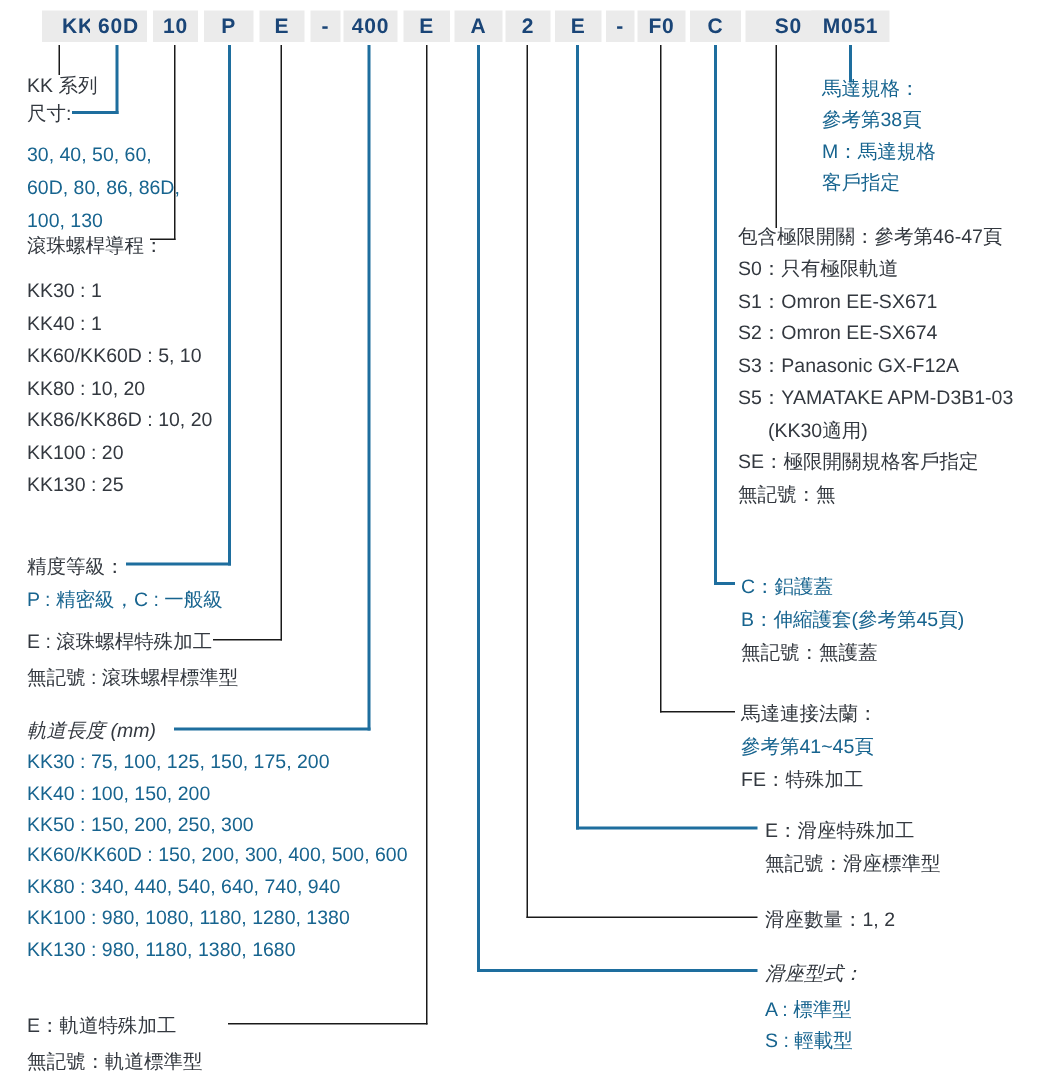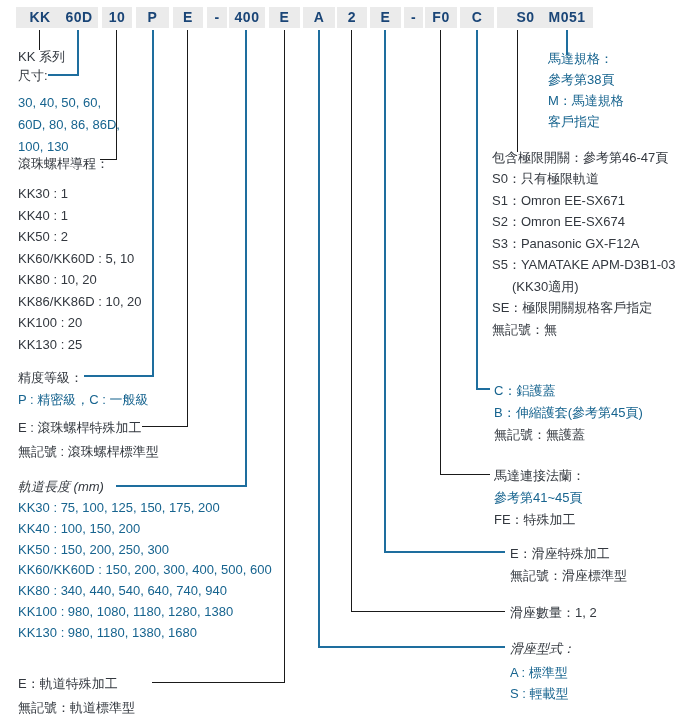--- a/index.html
+++ b/index.html
@@ -28,21 +28,21 @@
   .lh215 .row{height:21.5px;line-height:21.5px;}
   .lh208 .row{height:20.8px;line-height:20.8px;}
   .lh22 .row{height:22px;line-height:22px;}
   .indent{padding-left:20px;}
 </style>
 </head>
 <body>
 
 <div id="canvas">
 
-  <div class="seg" style="left:16px;width:48px;">KK</div>
+  <div class="seg" style="left:28px;width:48px;">KK</div>
   <div class="seg" style="left:60px;width:38px;">60D</div>
   <div class="seg" style="left:102px;width:30px;">10</div>
   <div class="seg" style="left:136px;width:33px;">P</div>
   <div class="seg" style="left:173px;width:30px;">E</div>
   <div class="seg" style="left:207px;width:20px;">-</div>
   <div class="seg" style="left:229px;width:36px;">400</div>
   <div class="seg" style="left:269px;width:31px;">E</div>
   <div class="seg" style="left:303px;width:32px;">A</div>
   <div class="seg" style="left:337px;width:30px;">2</div>
   <div class="seg" style="left:370px;width:31px;">E</div>
@@ -87,21 +87,20 @@
   <div class="txt blue lh22" style="left:18px;top:92px;">
     <div class="row">30, 40, 50, 60,</div>
     <div class="row">60D, 80, 86, 86D,</div>
     <div class="row">100, 130</div>
   </div>
 
   <div class="txt" style="left:18px;top:155px;">滾珠螺桿導程：</div>
   <div class="txt lh215" style="left:18px;top:183px;">
     <div class="row">KK30 : 1</div>
     <div class="row">KK40 : 1</div>
-    <div class="row">KK50 : 2</div>
     <div class="row">KK60/KK60D : 5, 10</div>
     <div class="row">KK80 : 10, 20</div>
     <div class="row">KK86/KK86D : 10, 20</div>
     <div class="row">KK100 : 20</div>
     <div class="row">KK130 : 25</div>
   </div>
 
   <div class="txt" style="left:18px;top:369px;">精度等級：</div>
   <div class="txt" style="left:18px;top:419px;">E : 滾珠螺桿特殊加工</div>
 

